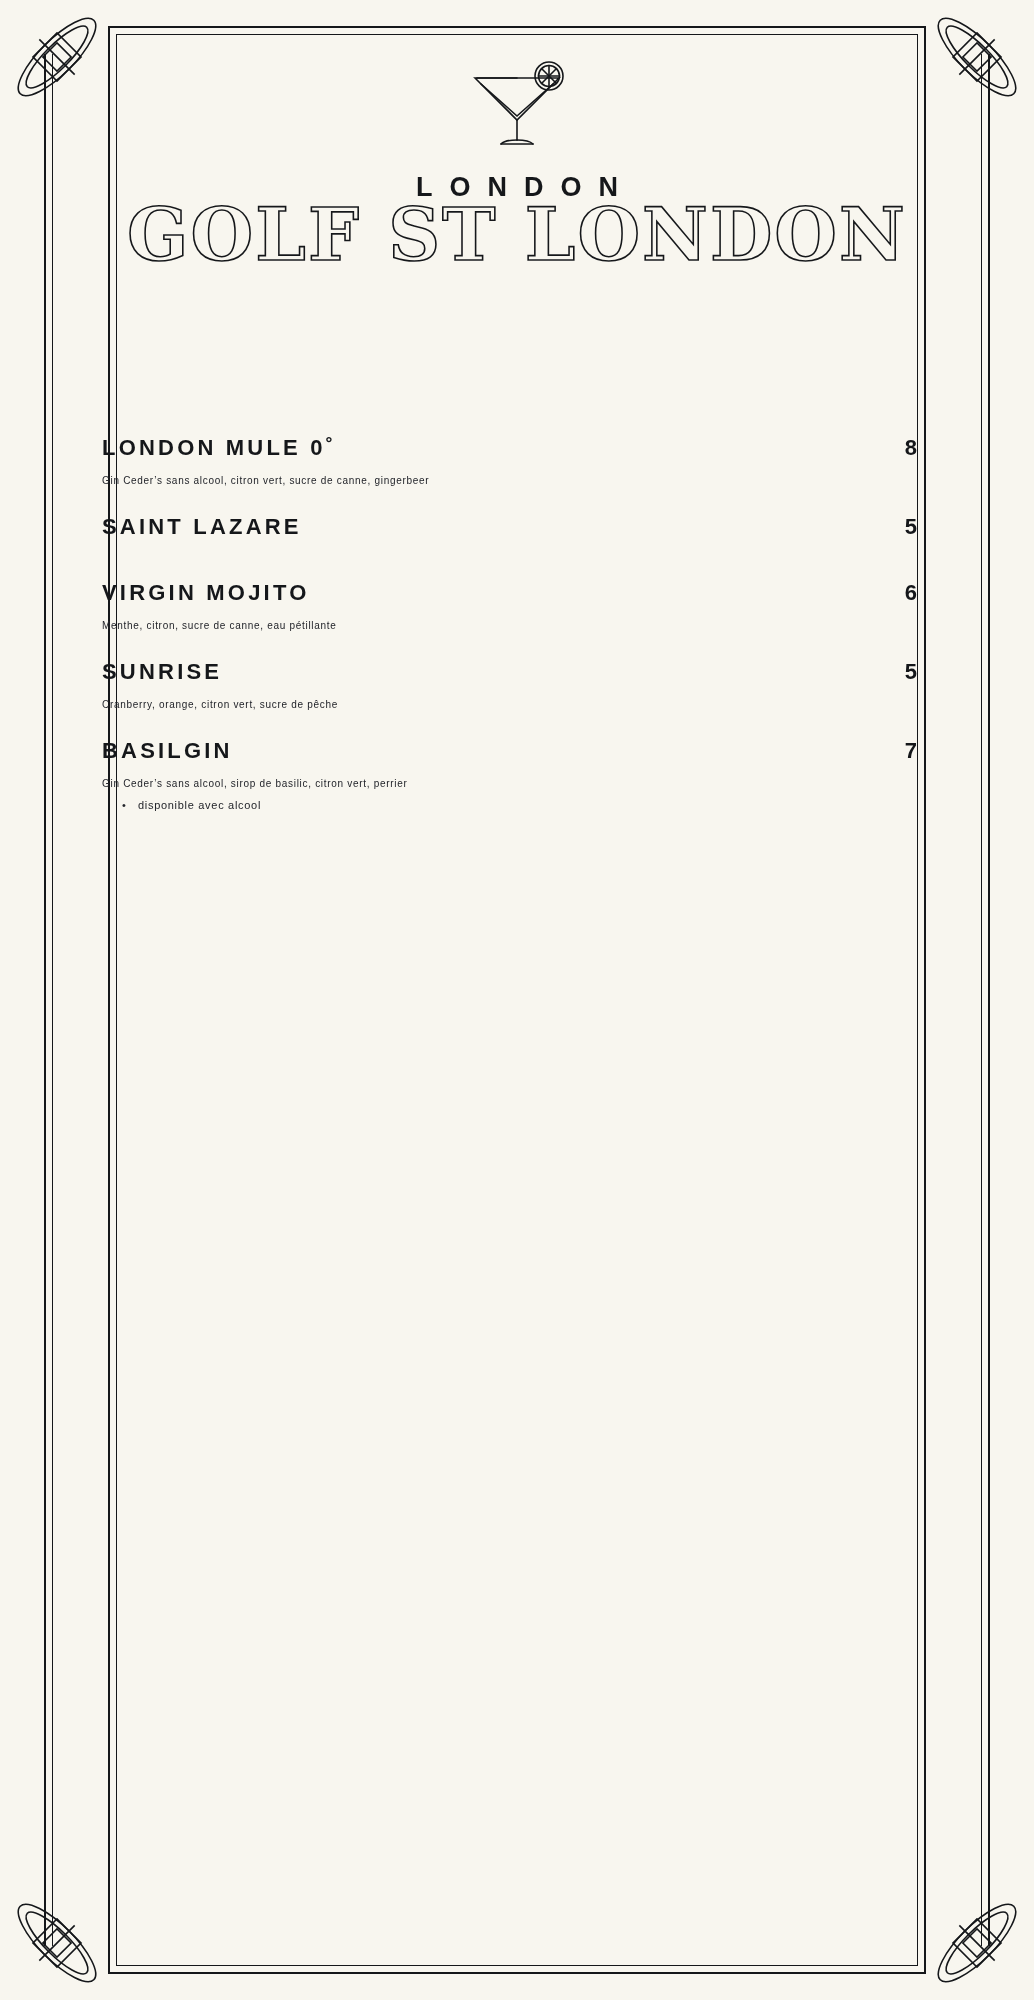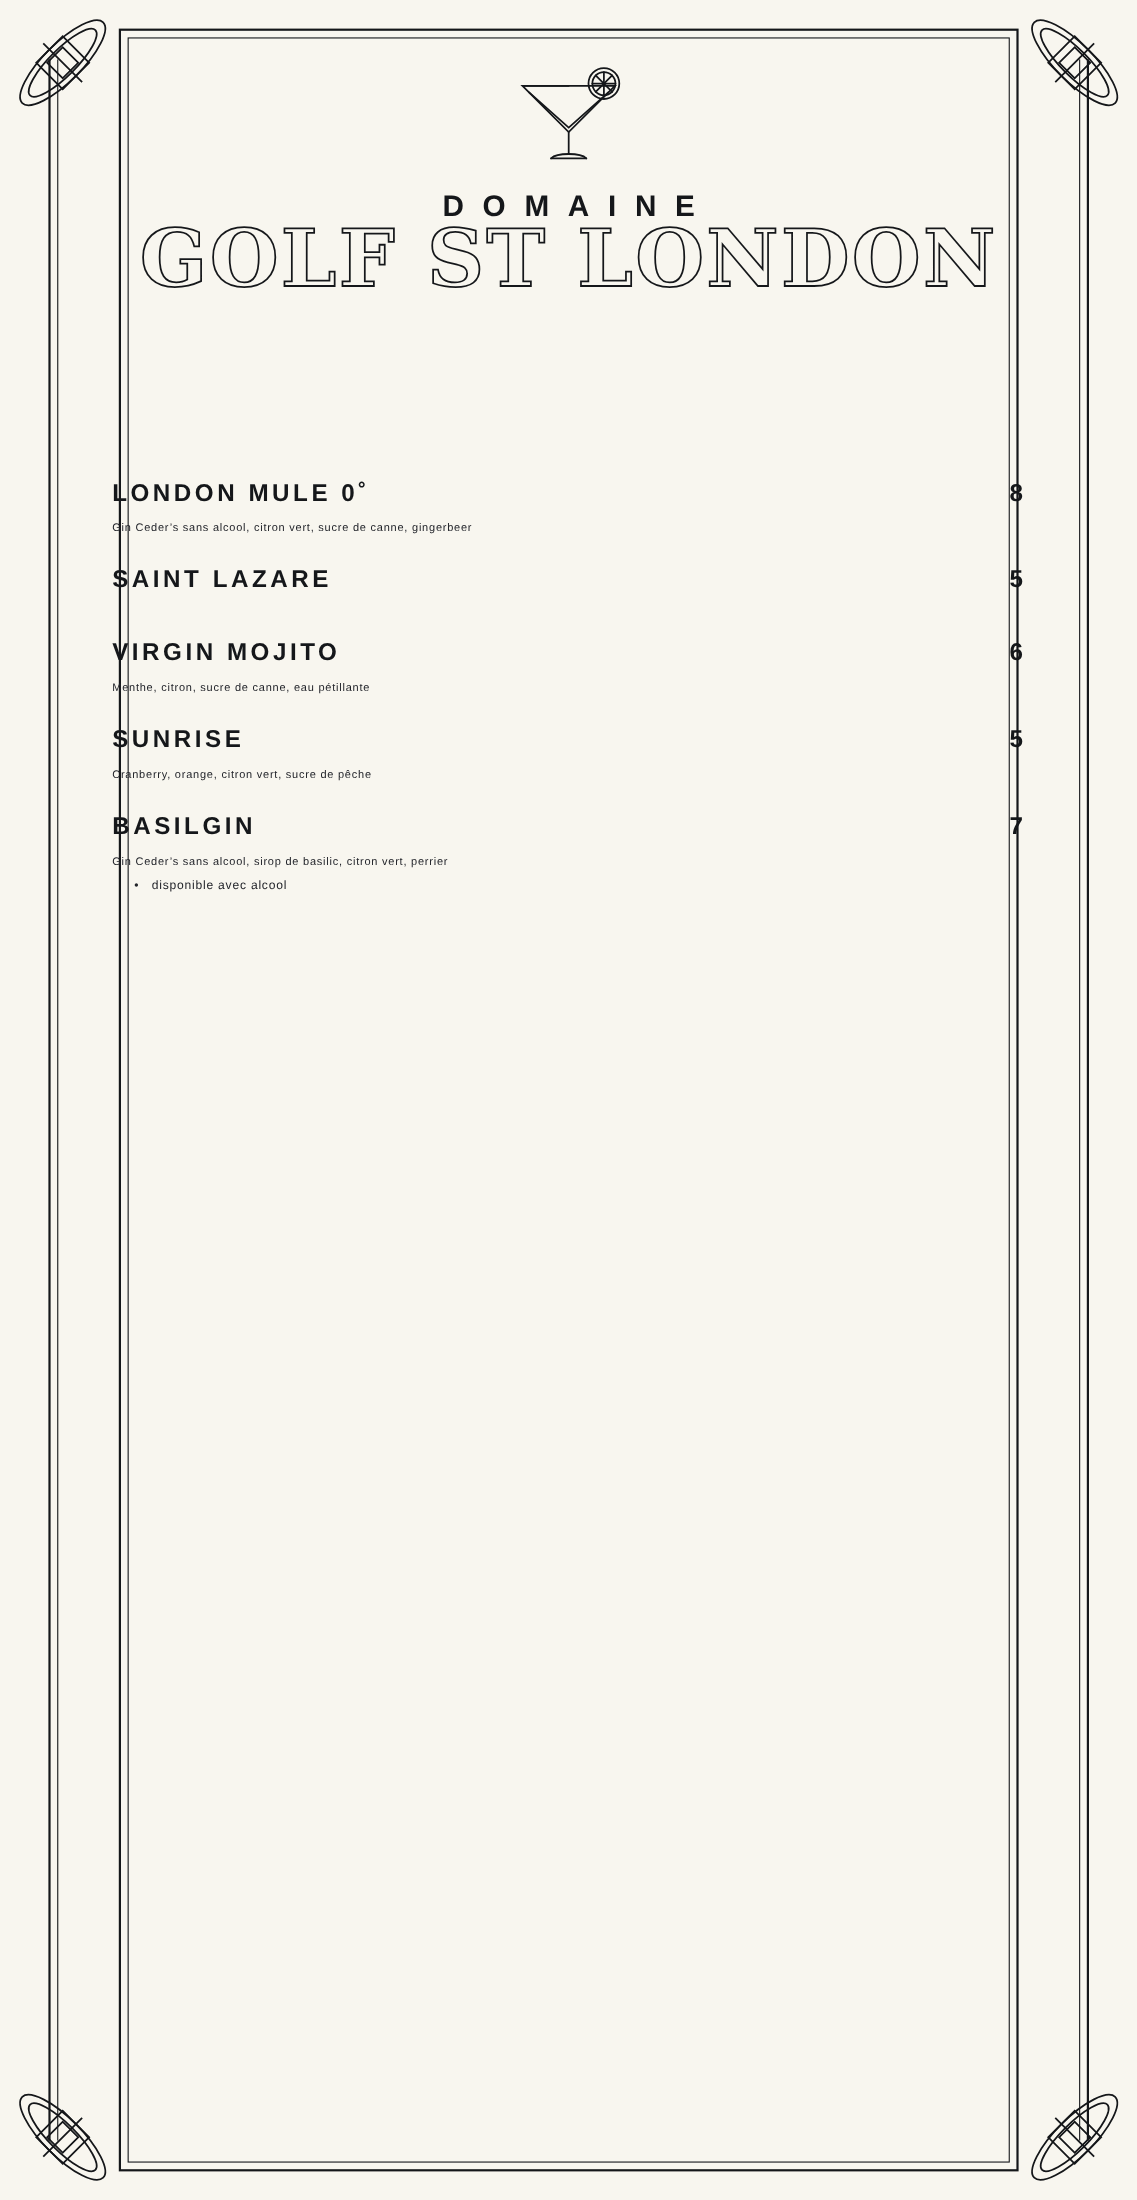--- a/index.html
+++ b/index.html
@@ -122,21 +122,21 @@
     letter-spacing: 7px;
     font-weight: 600;
     text-indent: 7px;
     color: #15171a;
   }
 
   
   .menu {
     position: absolute;
     left: 102px;
-    right: 102px;
+    right: 115px;
     top: 435px;
   }
   .menu-item {
     margin-bottom: 28px;
   }
   .item-head {
     display: flex;
     align-items: baseline;
     justify-content: space-between;
   }
@@ -238,21 +238,21 @@
         <path d="M60 80 C52 80 46 82 44 84"></path>
         <path d="M60 80 C68 80 74 82 76 84"></path>
         <circle cx="92" cy="16" r="14"></circle>
         <circle cx="92" cy="16" r="10.5"></circle>
         <line x1="92" y1="5.5" x2="92" y2="26.5"></line>
         <line x1="81.5" y1="16" x2="102.5" y2="16"></line>
         <line x1="84.5" y1="8.5" x2="99.5" y2="23.5"></line>
         <line x1="99.5" y1="8.5" x2="84.5" y2="23.5"></line>
       </g>
     </svg>
-    <div class="domaine">DOMAINE</div>
+    <div class="domaine">LONDON</div>
     <div class="brand">GOLF ST LONDON</div>
   </div>
 
   <div class="menu">
 
     <div class="menu-item">
       <div class="item-head">
         <div class="item-name">LONDON MULE 0˚</div>
         <div class="item-price">8</div>
       </div>

